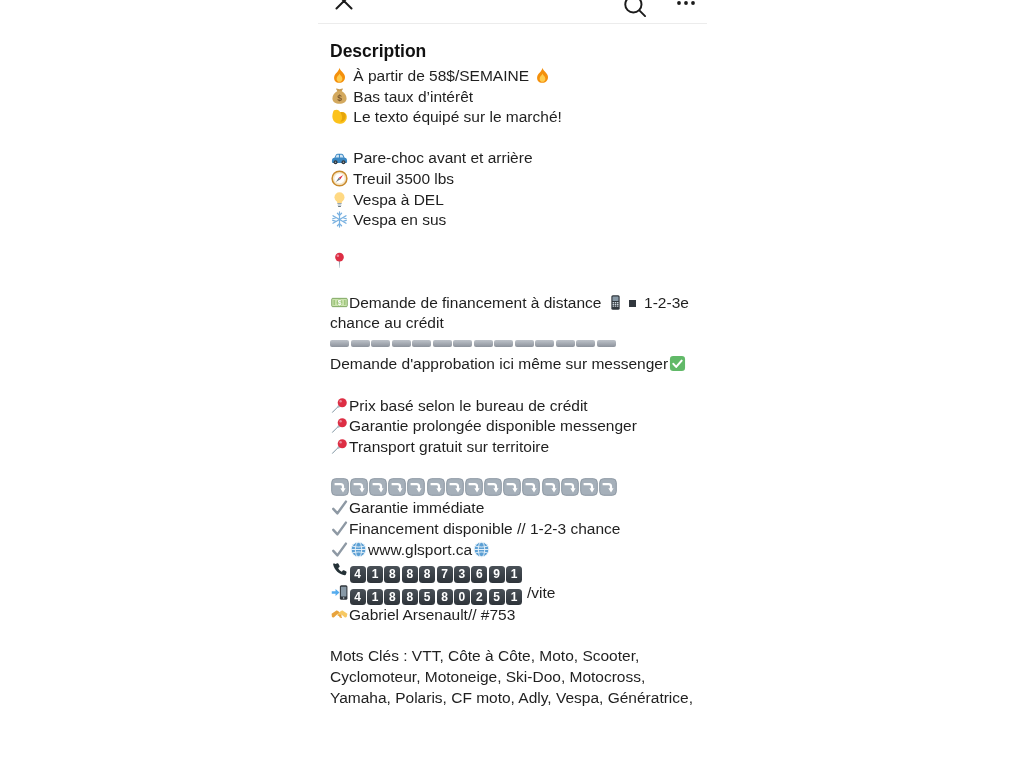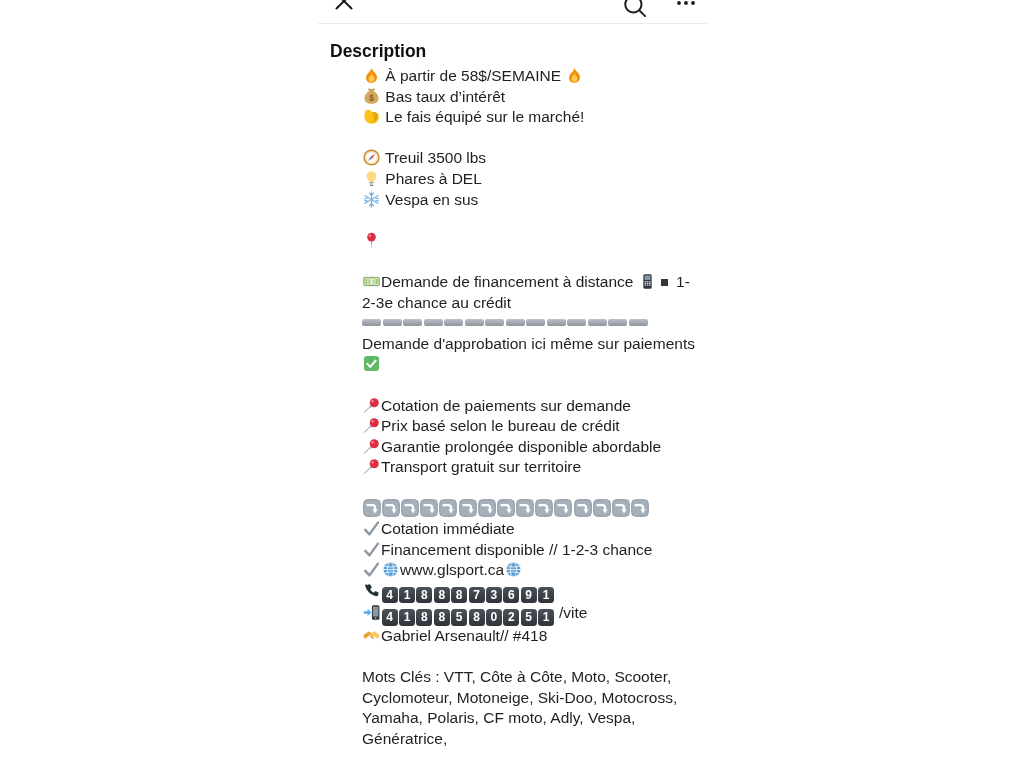--- a/index.html
+++ b/index.html
@@ -10,21 +10,21 @@
   }
   .phone{position:absolute;left:318px;top:0;width:389px;height:540px;background:#fff;}
   .topbar{position:relative;height:23px;border-bottom:1px solid #ececec;overflow:hidden;}
   .topbar button{position:absolute;background:none;border:none;padding:0;margin:0;cursor:pointer;line-height:0;}
   .close-btn{left:14px;top:-11px;}
   .search-btn{left:304px;top:-7px;}
   .more-btn{left:358px;top:0px;}
   .content{padding:0 12px;}
   .section-title{margin:16px 0 4px 0;font-size:17.5px;font-weight:700;color:#111;line-height:22px;}
   .desc{font-size:15.5px;line-height:20.6px;color:#1f1f1f;}
-  .line{min-height:20.6px;margin-left:32px;}
+  .line{min-height:20.6px;}
   .line.blank{height:20.6px;}
   .emj{display:inline-block;width:17px;height:17px;vertical-align:-3px;margin:0 1px;}
   .emj svg{width:100%;height:100%;display:block;}
   .emj-heavy-minus{width:19px;height:7px;background:linear-gradient(#bdc2c9,#8d939c);border-radius:2px;margin:0 1.5px 0 0;vertical-align:2px;}
   .emj-small-square{width:7px;height:7px;background:#31373d;vertical-align:1px;margin:0 4px;}
   .emj-arrow-curving-down{width:18px;height:18px;margin:0 0.6px;vertical-align:-3.5px;}
   .emj-check-grey{margin-right:1px;}
   .kc{
     display:inline-block;width:16px;height:16.5px;margin:0 0.7px;border-radius:3.5px;
     background:linear-gradient(#4a5158,#2e343a);color:#fff;font-weight:700;font-size:12px;
@@ -73,35 +73,43 @@
               <path fill="#ffcc4d" d="M9 7c.4 2 2.6 2.7 3 4.8.4 2.2-1.2 3.9-3 3.9s-3.4-1.7-3-3.9C6.4 9.7 8.6 9 9 7z"></path>
             </svg></span></div>
         <div class="line"><span class="emj emj-money-bag"><svg viewBox="0 0 18 18">
               <path fill="#c79b52" d="M7 3.6h4l1.5-2.3c.3-.5 0-.8-.5-.7L9 1.2 6 .6c-.5-.1-.8.2-.5.7z"></path>
               <path fill="#d3a95f" d="M6.8 3.2h4.4c3.3 1.6 5.3 4.8 5.3 7.8 0 3.7-3.4 5.6-7.5 5.6S1.5 14.7 1.5 11c0-3 2-6.2 5.3-7.8z"></path>
               <text x="9" y="13.6" font-size="9" font-weight="bold" fill="#7d5a2e" text-anchor="middle" font-family="Liberation Sans, sans-serif">$</text>
             </svg></span><span> Bas taux d’intérêt</span></div>
         <div class="line"><span class="emj emj-flexed-biceps"><svg viewBox="0 0 18 18">
               <path fill="#fcc21b" d="M3.2 2.5C5 1.4 7.4 1.6 8.6 3l1.2 1.4c2.8-.8 5.4.2 6.4 2.6 1.2 2.8.4 6.2-2 8-2.6 2-7.3 2.2-9.9.2C1.9 13.4 1 10.1 1.6 7 2 5.2 2.3 3.6 3.2 2.5z"></path>
               <path fill="#e5a50a" d="M9.8 4.4c2.4-.7 4.6.2 5.4 2.2.9 2.3.2 5.1-1.7 6.6-1 .8-2.4 1.3-3.8 1.4 2-1.8 2.6-4.6 1.6-7-.4-1.2-.9-2.3-1.5-3.2z"></path>
-            </svg></span><span> Le fais équipé sur le marché!</span></div>
-        <div class="line blank"></div>
+            </svg></span><span> Le texto équipé sur le marché!</span></div>
+        <div class="line blank"></div>
+        <div class="line"><span class="emj emj-suv"><svg viewBox="0 0 18 18">
+              <path fill="#3b88c3" d="M1 12.2c0-1.8 1-2.8 2.6-3l1.6-3c.4-.8 1-1.2 1.9-1.2h4c.9 0 1.5.4 1.9 1.2l1.5 3c1.6.2 2.5 1.2 2.5 3v1.6c0 .6-.4 1-1 1H2c-.6 0-1-.4-1-1z"></path>
+              <path fill="#cfe5f5" d="M6.2 6h2.2v3H4.7zM9.5 6h2.3l1.5 3H9.5z"></path>
+              <circle cx="4.8" cy="14" r="2.1" fill="#31373d"></circle>
+              <circle cx="13.2" cy="14" r="2.1" fill="#31373d"></circle>
+              <circle cx="4.8" cy="14" r=".8" fill="#9aa7b0"></circle>
+              <circle cx="13.2" cy="14" r=".8" fill="#9aa7b0"></circle>
+            </svg></span><span> Pare-choc avant et arrière</span></div>
         <div class="line"><span class="emj emj-compass"><svg viewBox="0 0 18 18">
               <circle cx="9" cy="9" r="7.8" fill="#f6e7c9" stroke="#c98a2c" stroke-width="1.6"></circle>
               <circle cx="9" cy="9" r="5.4" fill="#fff"></circle>
               <path fill="#dd2e44" d="M12.8 5.2L9.9 9.8 8.2 8.1z"></path>
               <path fill="#66757f" d="M5.2 12.8l3-4.7 1.7 1.7z"></path>
             </svg></span><span> Treuil 3500 lbs</span></div>
         <div class="line"><span class="emj emj-light-bulb"><svg viewBox="0 0 18 18">
               <circle cx="9" cy="6.6" r="5.3" fill="#ffd983"></circle>
               <path fill="#ffd983" d="M5.6 9.5h6.8l-1.2 3.4H6.8z"></path>
               <rect x="6.6" y="12.6" width="4.8" height="1.2" rx=".6" fill="#9aa7b0"></rect>
               <rect x="6.9" y="14.2" width="4.2" height="1.2" rx=".6" fill="#9aa7b0"></rect>
               <rect x="7.4" y="15.8" width="3.2" height="1.1" rx=".55" fill="#67757f"></rect>
-            </svg></span><span> Phares à DEL</span></div>
+            </svg></span><span> Vespa à DEL</span></div>
         <div class="line"><span class="emj emj-snowflake"><svg viewBox="0 0 18 18" fill="none" stroke="#77b0e0" stroke-width="1.3" stroke-linecap="round">
               <line x1="9" y1="1" x2="9" y2="17"></line>
               <line x1="2.1" y1="5" x2="15.9" y2="13"></line>
               <line x1="2.1" y1="13" x2="15.9" y2="5"></line>
               <line x1="6.8" y1="2.4" x2="9" y2="4.6"></line>
               <line x1="11.2" y1="2.4" x2="9" y2="4.6"></line>
               <line x1="6.8" y1="15.6" x2="9" y2="13.4"></line>
               <line x1="11.2" y1="15.6" x2="9" y2="13.4"></line>
               <line x1="1.8" y1="8.2" x2="4.6" y2="7.4"></line>
               <line x1="16.2" y1="8.2" x2="13.4" y2="7.4"></line>
@@ -130,43 +138,37 @@
                 <rect x="10.5" y="8.6" width="1.7" height="1.2" rx=".3"></rect>
                 <rect x="5.9" y="10.4" width="1.7" height="1.2" rx=".3"></rect>
                 <rect x="8.2" y="10.4" width="1.7" height="1.2" rx=".3"></rect>
                 <rect x="10.5" y="10.4" width="1.7" height="1.2" rx=".3"></rect>
                 <rect x="5.9" y="12.2" width="1.7" height="1.2" rx=".3"></rect>
                 <rect x="8.2" y="12.2" width="1.7" height="1.2" rx=".3"></rect>
                 <rect x="10.5" y="12.2" width="1.7" height="1.2" rx=".3"></rect>
               </g>
             </svg></span><span class="emj emj-small-square"></span><span> 1-2-3e chance au crédit</span></div>
         <div class="line"><span class="emj emj-heavy-minus"></span><span class="emj emj-heavy-minus"></span><span class="emj emj-heavy-minus"></span><span class="emj emj-heavy-minus"></span><span class="emj emj-heavy-minus"></span><span class="emj emj-heavy-minus"></span><span class="emj emj-heavy-minus"></span><span class="emj emj-heavy-minus"></span><span class="emj emj-heavy-minus"></span><span class="emj emj-heavy-minus"></span><span class="emj emj-heavy-minus"></span><span class="emj emj-heavy-minus"></span><span class="emj emj-heavy-minus"></span><span class="emj emj-heavy-minus"></span></div>
-        <div class="line"><span>Demande d'approbation ici même sur paiements</span><span class="emj emj-check-green"><svg viewBox="0 0 18 18">
+        <div class="line"><span>Demande d'approbation ici même sur messenger</span><span class="emj emj-check-green"><svg viewBox="0 0 18 18">
               <rect x="1" y="1" width="16" height="16" rx="3.4" fill="#61b968"></rect>
               <path d="M4.6 9.4l3 3.2 5.8-6.6" fill="none" stroke="#fff" stroke-width="2.2" stroke-linecap="round" stroke-linejoin="round"></path>
             </svg></span></div>
         <div class="line blank"></div>
-        <div class="line"><span class="emj emj-pushpin"><svg viewBox="0 0 18 18">
-              <path fill="#99aab5" stroke="#99aab5" stroke-width=".8" d="M7.6 10.4L1.6 16.4l-.2-.2 6-6z"></path>
-              <path fill="#a8bac4" d="M8.2 8.4l1.6 1.6-1.6 1.6-1.7-1.7z"></path>
-              <circle cx="11.9" cy="6.1" r="4.8" fill="#dd2e44"></circle>
-              <circle cx="10.2" cy="4.4" r="1.3" fill="#ea8b9c"></circle>
-            </svg></span><span>Cotation de paiements sur demande</span></div>
         <div class="line"><span class="emj emj-pushpin"><svg viewBox="0 0 18 18">
               <path fill="#99aab5" stroke="#99aab5" stroke-width=".8" d="M7.6 10.4L1.6 16.4l-.2-.2 6-6z"></path>
               <path fill="#a8bac4" d="M8.2 8.4l1.6 1.6-1.6 1.6-1.7-1.7z"></path>
               <circle cx="11.9" cy="6.1" r="4.8" fill="#dd2e44"></circle>
               <circle cx="10.2" cy="4.4" r="1.3" fill="#ea8b9c"></circle>
             </svg></span><span>Prix basé selon le bureau de crédit</span></div>
         <div class="line"><span class="emj emj-pushpin"><svg viewBox="0 0 18 18">
               <path fill="#99aab5" stroke="#99aab5" stroke-width=".8" d="M7.6 10.4L1.6 16.4l-.2-.2 6-6z"></path>
               <path fill="#a8bac4" d="M8.2 8.4l1.6 1.6-1.6 1.6-1.7-1.7z"></path>
               <circle cx="11.9" cy="6.1" r="4.8" fill="#dd2e44"></circle>
               <circle cx="10.2" cy="4.4" r="1.3" fill="#ea8b9c"></circle>
-            </svg></span><span>Garantie prolongée disponible abordable</span></div>
+            </svg></span><span>Garantie prolongée disponible messenger</span></div>
         <div class="line"><span class="emj emj-pushpin"><svg viewBox="0 0 18 18">
               <path fill="#99aab5" stroke="#99aab5" stroke-width=".8" d="M7.6 10.4L1.6 16.4l-.2-.2 6-6z"></path>
               <path fill="#a8bac4" d="M8.2 8.4l1.6 1.6-1.6 1.6-1.7-1.7z"></path>
               <circle cx="11.9" cy="6.1" r="4.8" fill="#dd2e44"></circle>
               <circle cx="10.2" cy="4.4" r="1.3" fill="#ea8b9c"></circle>
             </svg></span><span>Transport gratuit sur territoire</span></div>
         <div class="line blank"></div>
         <div class="line"><span class="emj emj-arrow-curving-down"><svg viewBox="0 0 18 18">
               <rect x="0.7" y="0.7" width="16.6" height="16.6" rx="3.8" fill="#a6b0ba"></rect>
               <rect x="0.7" y="0.7" width="16.6" height="16.6" rx="3.8" fill="none" stroke="#8d98a3" stroke-width="1"></rect>
@@ -238,21 +240,21 @@
               <path d="M3.6 6.1h6c2.4 0 2.4 2.4 2.4 2.4v3" fill="none" stroke="#fff" stroke-width="2.2"></path>
               <path fill="#fff" d="M9.4 10.3h5.2l-2.6 4.3z"></path>
             </svg></span><span class="emj emj-arrow-curving-down"><svg viewBox="0 0 18 18">
               <rect x="0.7" y="0.7" width="16.6" height="16.6" rx="3.8" fill="#a6b0ba"></rect>
               <rect x="0.7" y="0.7" width="16.6" height="16.6" rx="3.8" fill="none" stroke="#8d98a3" stroke-width="1"></rect>
               <path d="M3.6 6.1h6c2.4 0 2.4 2.4 2.4 2.4v3" fill="none" stroke="#fff" stroke-width="2.2"></path>
               <path fill="#fff" d="M9.4 10.3h5.2l-2.6 4.3z"></path>
             </svg></span></div>
         <div class="line"><span class="emj emj-check-grey"><svg viewBox="0 0 18 18">
               <path d="M2.4 10.4l4.4 4.8L15.8 2.8" fill="none" stroke="#8e99a4" stroke-width="2.6" stroke-linecap="round" stroke-linejoin="round"></path>
-            </svg></span><span>Cotation immédiate</span></div>
+            </svg></span><span>Garantie immédiate</span></div>
         <div class="line"><span class="emj emj-check-grey"><svg viewBox="0 0 18 18">
               <path d="M2.4 10.4l4.4 4.8L15.8 2.8" fill="none" stroke="#8e99a4" stroke-width="2.6" stroke-linecap="round" stroke-linejoin="round"></path>
             </svg></span><span>Financement disponible // 1-2-3 chance</span></div>
         <div class="line"><span class="emj emj-check-grey"><svg viewBox="0 0 18 18">
               <path d="M2.4 10.4l4.4 4.8L15.8 2.8" fill="none" stroke="#8e99a4" stroke-width="2.6" stroke-linecap="round" stroke-linejoin="round"></path>
             </svg></span><span class="emj emj-globe"><svg viewBox="0 0 18 18">
               <circle cx="9" cy="9" r="7.8" fill="#5b9fd4"></circle>
               <g fill="none" stroke="#eaf3fa" stroke-width="1">
                 <ellipse cx="9" cy="9" rx="3.4" ry="7.8"></ellipse>
                 <circle cx="9" cy="9" r="7.8"></circle>
@@ -277,18 +279,18 @@
               <circle cx="13.4" cy="14.8" r=".8" fill="#ccd6dd"></circle>
               <path fill="#55acee" d="M.8 7.6h4V5.2L9 9l-4.2 3.8V10.4h-4z"></path>
             </svg></span><span class="kc">4</span><span class="kc">1</span><span class="kc">8</span><span class="kc">8</span><span class="kc">5</span><span class="kc">8</span><span class="kc">0</span><span class="kc">2</span><span class="kc">5</span><span class="kc">1</span><span> /vite</span></div>
         <div class="line"><span class="emj emj-handshake"><svg viewBox="0 0 18 18">
               <path fill="#e8a33d" d="M.6 8.2l4.4-3c.8-.5 1.8-.4 2.5.2l3.4 3.2c.5.5.5 1.2 0 1.7s-1.2.5-1.7.1L7 8.6l-3.8 3.2c-.7.5-1.6.4-2.2-.2z"></path>
               <path fill="#f7c964" d="M17.4 8.2l-4.4-3c-.8-.5-1.8-.4-2.5.2L7.1 8.6c-.5.5-.5 1.2 0 1.7s1.3.5 1.8 0l1.9-1.6 3.6 3.1c.7.5 1.6.4 2.2-.2z"></path>
               <g fill="#e8a33d">
                 <rect x="7.6" y="9.2" width="3.4" height="1.6" rx=".8" transform="rotate(25 9.3 10)"></rect>
                 <rect x="8.6" y="10.8" width="3.2" height="1.5" rx=".75" transform="rotate(25 10.2 11.5)"></rect>
               </g>
-            </svg></span><span>Gabriel Arsenault// #418</span></div>
+            </svg></span><span>Gabriel Arsenault// #753</span></div>
         <div class="line blank"></div>
         <div class="line"><span>Mots Clés : VTT, Côte à Côte, Moto, Scooter, Cyclomoteur, Motoneige, Ski-Doo, Motocross, Yamaha, Polaris, CF moto, Adly, Vespa, Génératrice,</span></div>
       </div>
   </main>
 </div>
 
 </body></html>

